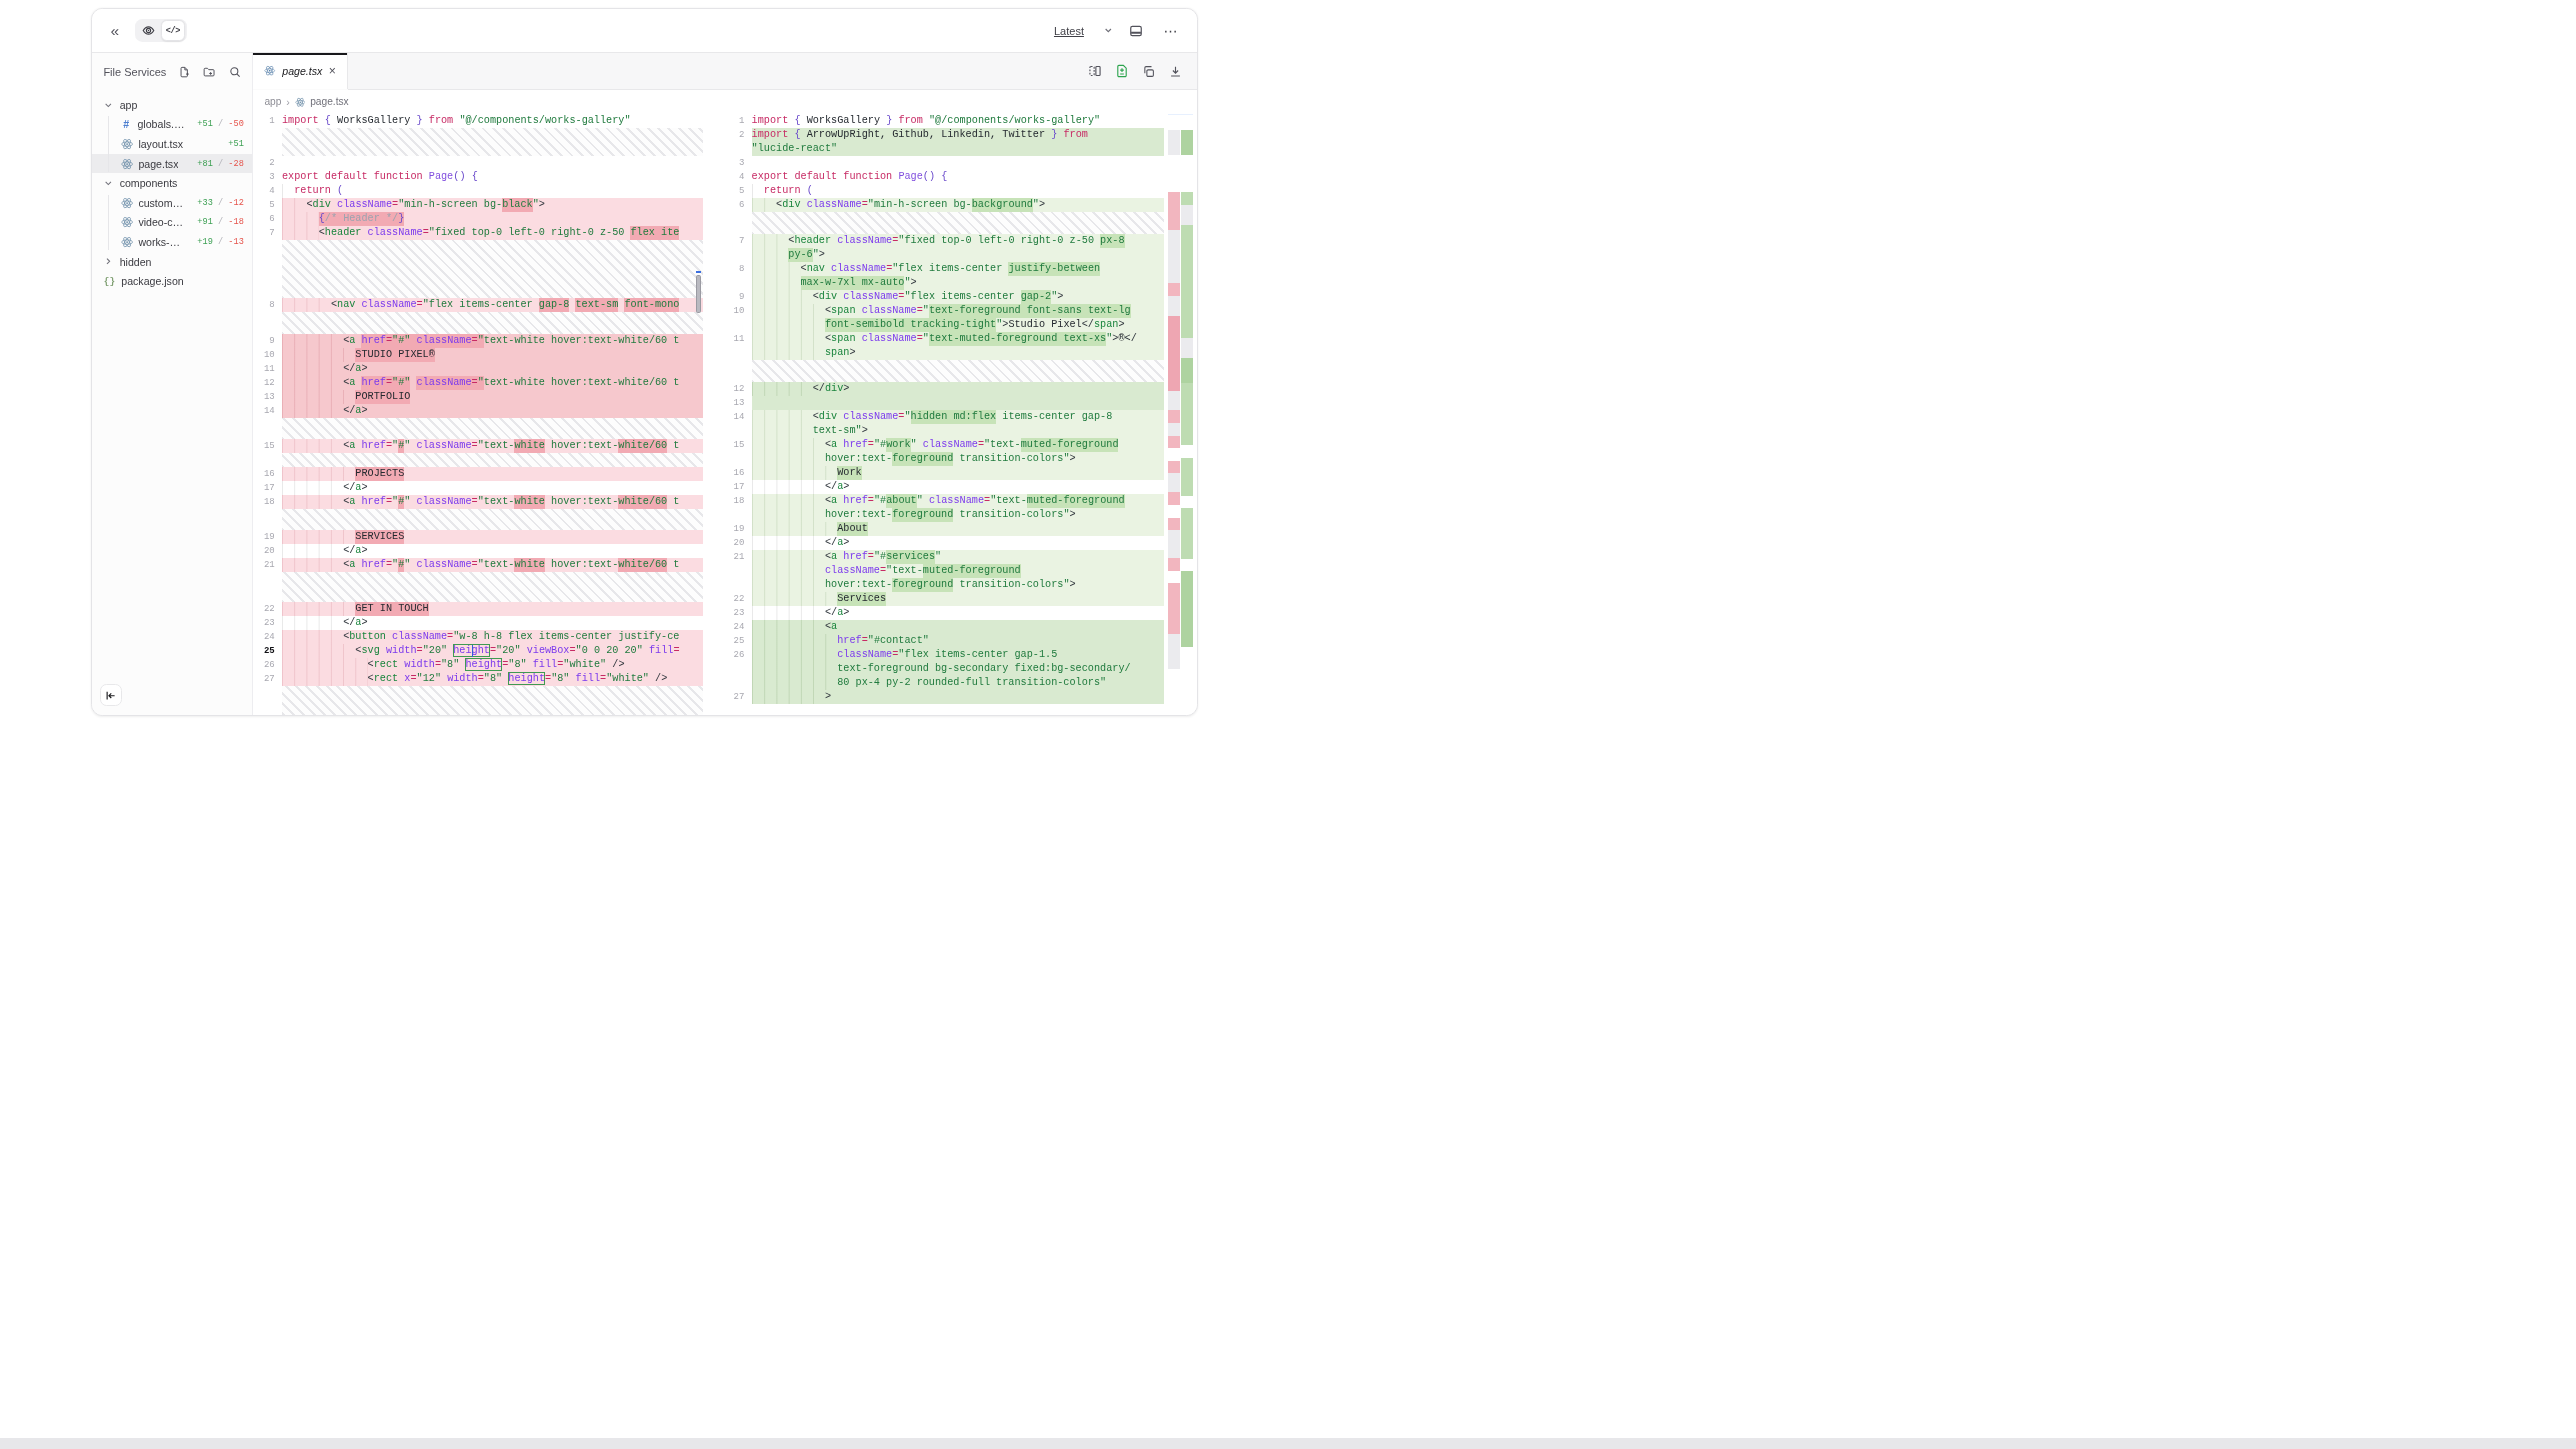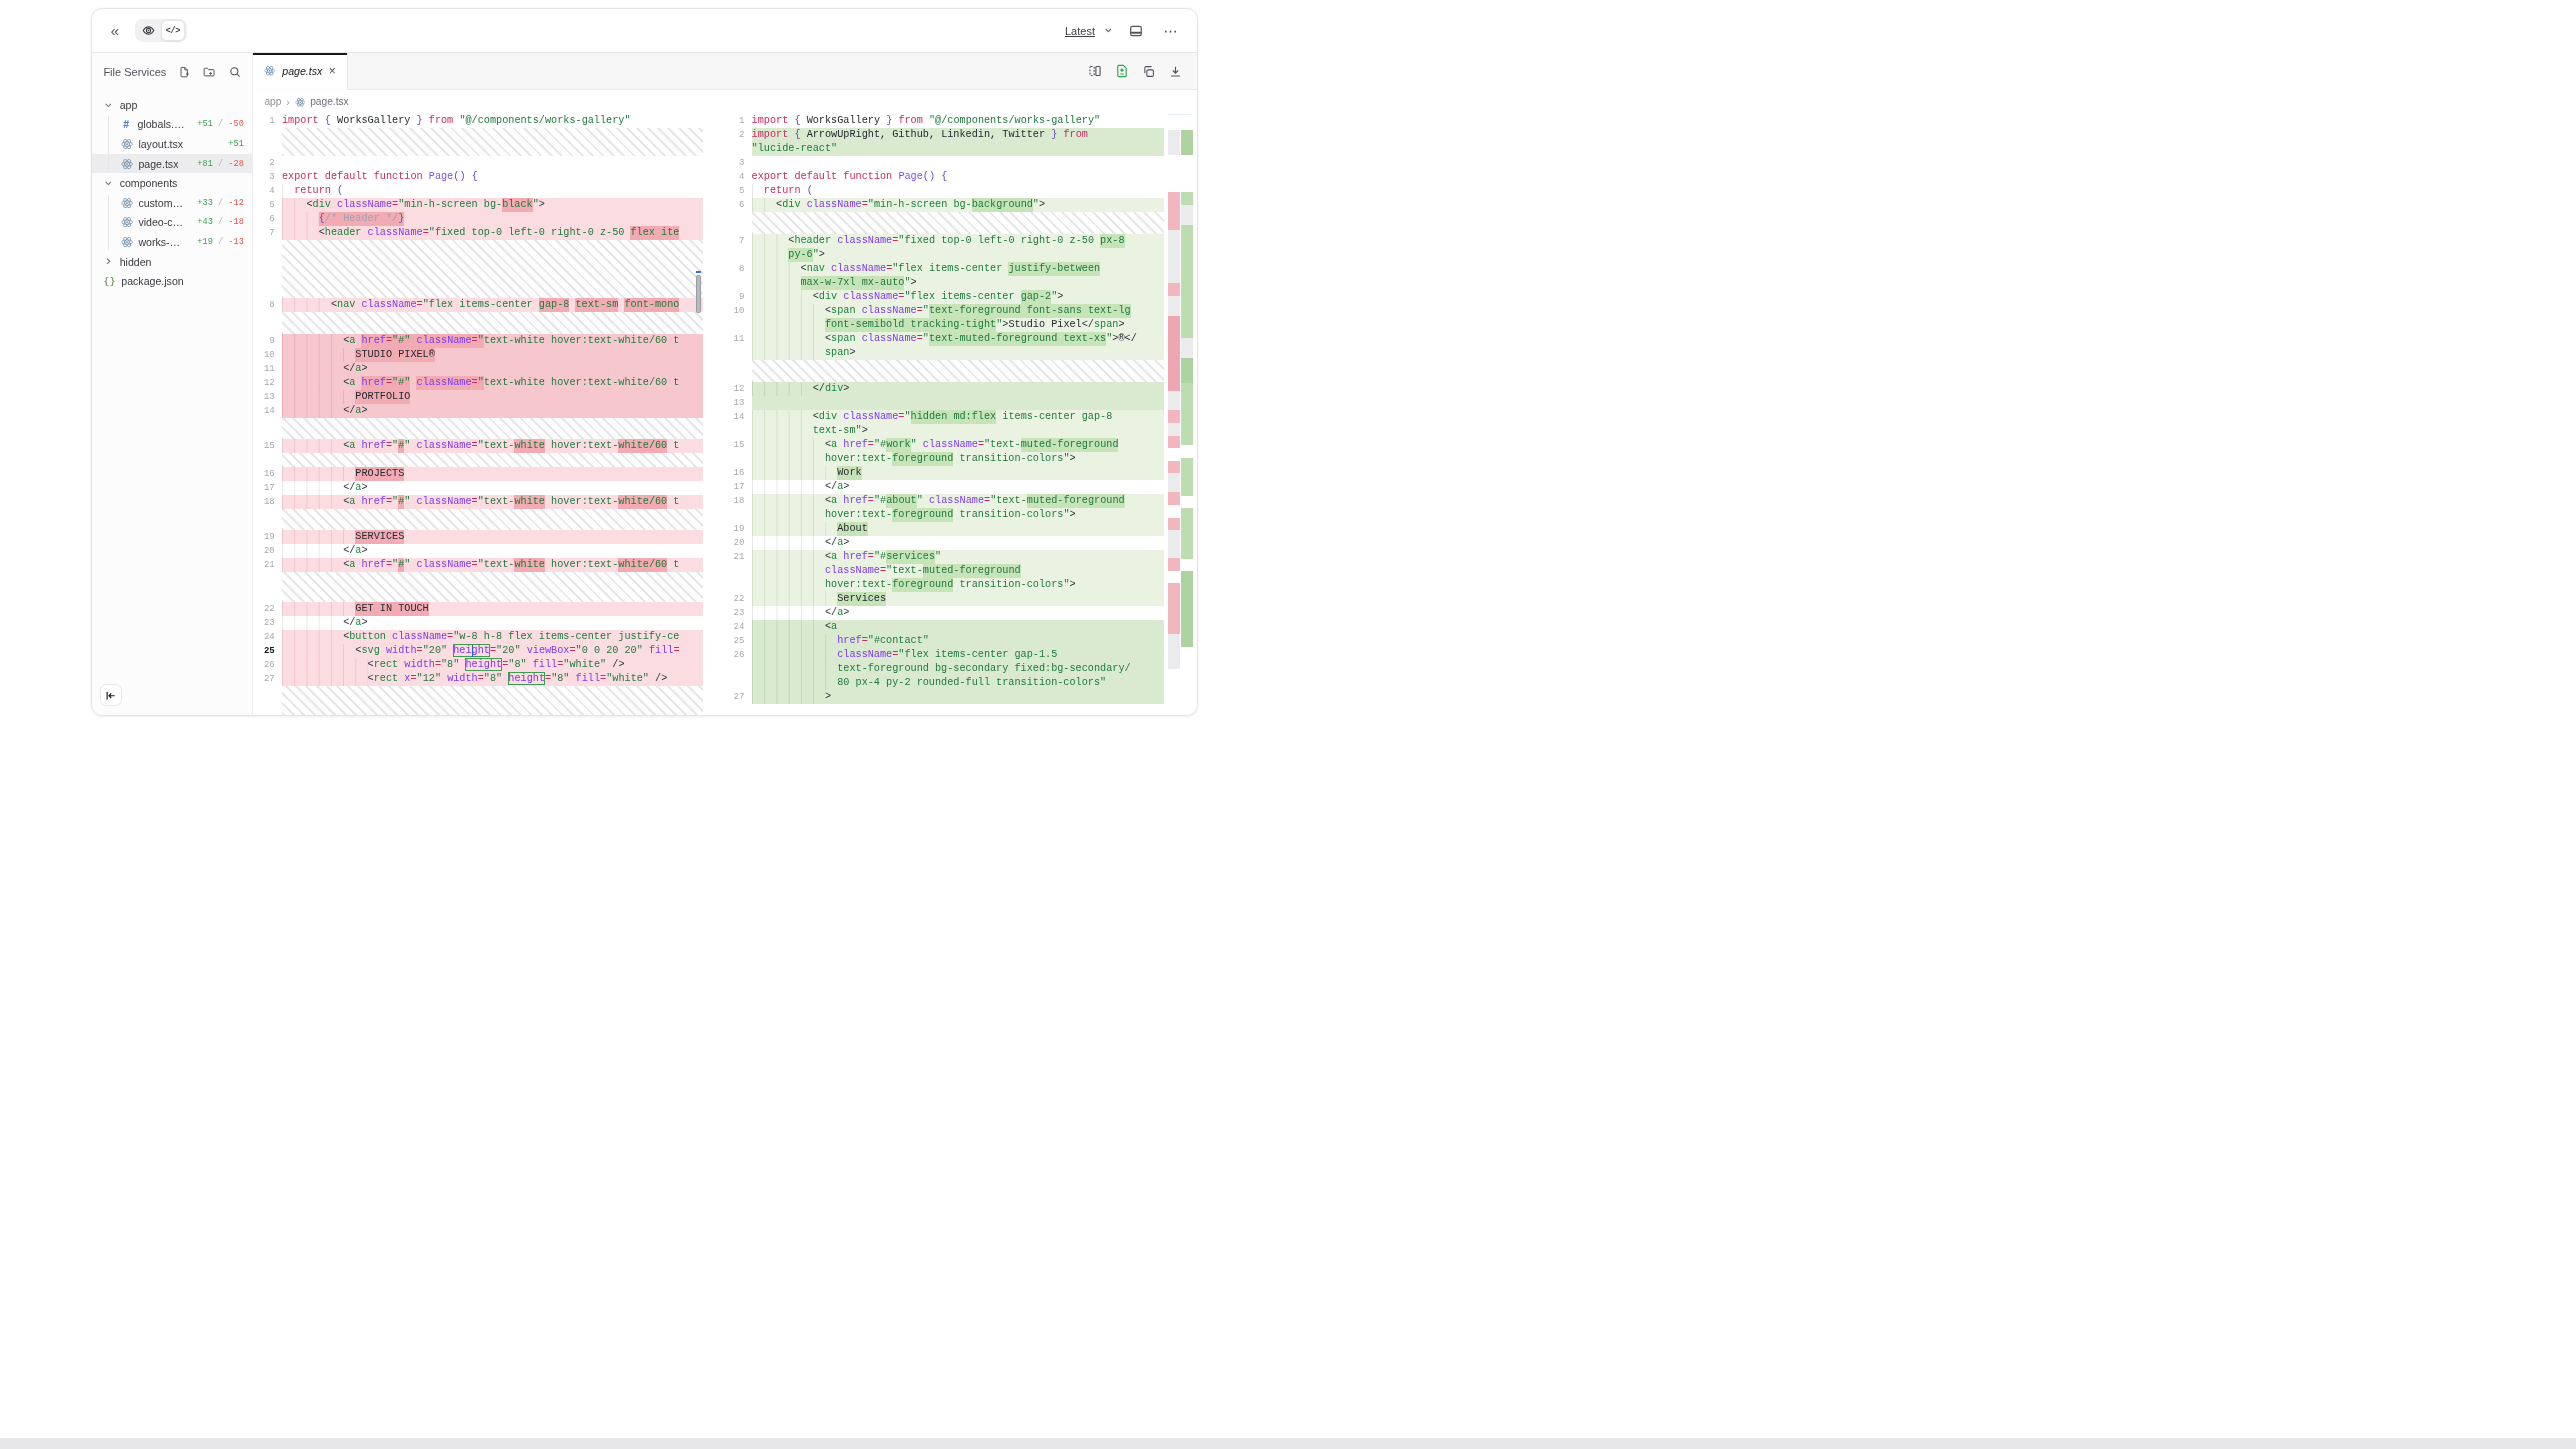--- a/index.html
+++ b/index.html
@@ -17,21 +17,21 @@
     border-bottom:0.8px solid #e8e8ea; background:#fff; }
   .iconbtn { display:flex; align-items:center; justify-content:center; width:23px; height:23px;
     border:none; background:transparent; color:#52525b; cursor:pointer; border-radius:4.9px; }
   .glyph-laquo { font-size:15.5px; color:#52525b; line-height:1; }
   .segmented { display:flex; align-items:center; background:#f1f1f3; border-radius:7.3px; padding:1.6px; margin-left:8.2px; }
   .seg-btn { width:24.5px; height:20.4px; display:flex; align-items:center; justify-content:center;
     border-radius:5.7px; border:none; background:transparent; color:#3f3f46; cursor:pointer; }
   .seg-btn.active { background:#fff; border:0.8px solid #e4e4e7; box-shadow:0 0.8px 1.6px rgba(0,0,0,.08); }
   .code-glyph { font-family:"Liberation Mono", monospace; font-size:8.6px; font-weight:700; letter-spacing:-0.4px; }
   .topbar-right { margin-left:auto; display:flex; align-items:center; gap:11.4px; }
-  .latest { display:flex; align-items:center; gap:8px; font-size:11px; color:#3f3f46;
+  .latest { display:flex; align-items:center; gap:19px; font-size:11px; color:#3f3f46;
     background:transparent; border:none; cursor:pointer;text-decoration:underline; }
   .dots { font-size:14px; color:#3f3f46; letter-spacing:0.8px; }
 
   
   .body-row { display:flex; height:663px; }
   .sidebar { width:161px; flex-shrink:0; background:#fcfcfc; border-right:0.8px solid #ededf0; position:relative; }
   .sb-head { height:37px; display:flex; align-items:center; padding:0 8.2px 0 11.4px; gap:7.3px; }
   .sb-title { font-size:11px; color:#52525b; margin-right:auto; }
   .sb-head .iconbtn { width:18px; height:18px; }
   .tree { padding-top:4.9px; font-size:10.6px; color:#3f3f46; }
@@ -238,21 +238,21 @@
             </div>
             <div class="trow child">
               <svg class="atom" viewBox="0 0 24 24" fill="none" stroke="currentColor" stroke-width="1.3">
                 <circle cx="12" cy="12" r="1.8" fill="currentColor" stroke="none"></circle>
                 <ellipse cx="12" cy="12" rx="10.5" ry="4.2"></ellipse>
                 <ellipse cx="12" cy="12" rx="10.5" ry="4.2" transform="rotate(60 12 12)"></ellipse>
                 <ellipse cx="12" cy="12" rx="10.5" ry="4.2" transform="rotate(120 12 12)"></ellipse>
               </svg>
               <span class="tlabel">video-card.tsx</span>
               <span class="tspace"></span>
-              <span class="badge"><span class="b-add">+43</span><span class="b-sep"> / </span><span class="b-del">-18</span></span>
+              <span class="badge"><span class="b-add">+91</span><span class="b-sep"> / </span><span class="b-del">-18</span></span>
             </div>
             <div class="trow child">
               <svg class="atom" viewBox="0 0 24 24" fill="none" stroke="currentColor" stroke-width="1.3">
                 <circle cx="12" cy="12" r="1.8" fill="currentColor" stroke="none"></circle>
                 <ellipse cx="12" cy="12" rx="10.5" ry="4.2"></ellipse>
                 <ellipse cx="12" cy="12" rx="10.5" ry="4.2" transform="rotate(60 12 12)"></ellipse>
                 <ellipse cx="12" cy="12" rx="10.5" ry="4.2" transform="rotate(120 12 12)"></ellipse>
               </svg>
               <span class="tlabel">works-galler…</span>
               <span class="tspace"></span>

